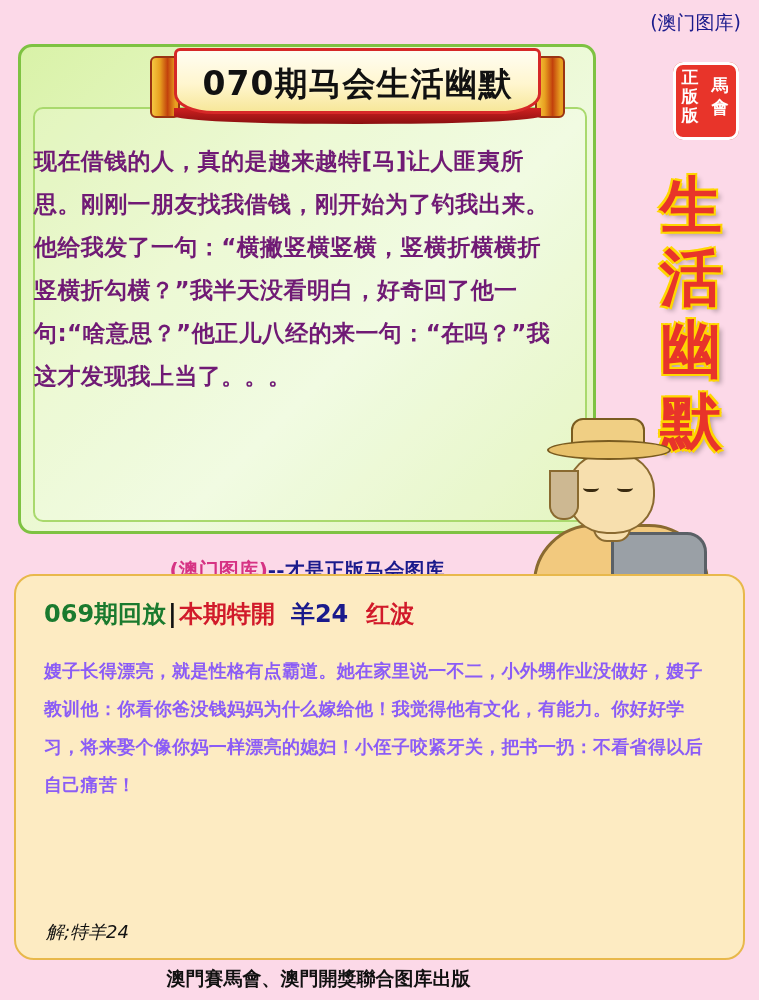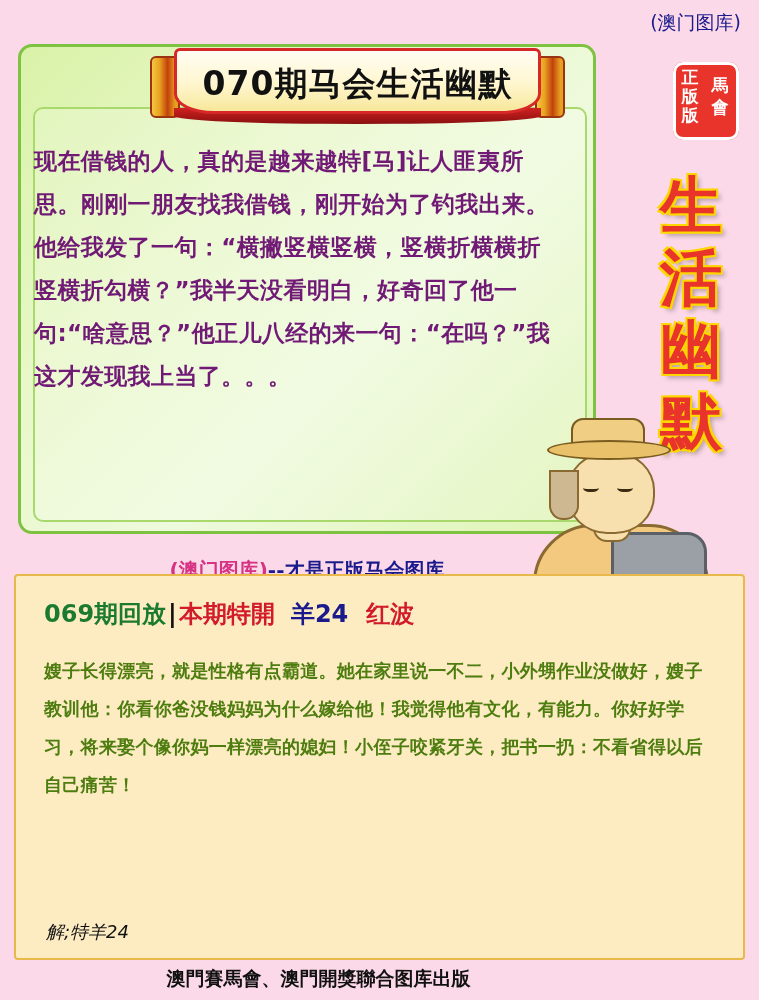--- a/index.html
+++ b/index.html
@@ -249,21 +249,21 @@
 
   
   .orange-panel {
     position: absolute;
     left: 14px;
     top: 574px;
     width: 731px;
     height: 386px;
     background: #fdebc2;
     border: 2px solid #e8b84b;
-    border-radius: 4px;
+    border-radius: 20px;
     box-sizing: border-box;
   }
   .replay-line {
     position: absolute;
     left: 28px;
     top: 22px;
     font-size: 24px;
     font-weight: bold;
     white-space: nowrap;
   }
@@ -274,21 +274,21 @@
   .replay-line .d { color: #d11a2a; margin-left: 18px; }
 
   .lower-text {
     position: absolute;
     left: 28px;
     top: 76px;
     width: 676px;
     font-size: 18px;
     line-height: 38px;
     font-weight: bold;
-    color: #4d7c0f;
+    color: #8b5cf6;
     letter-spacing: 0.3px;
   }
   .answer {
     position: absolute;
     left: 30px;
     bottom: 14px;
     font-size: 18px;
     color: #111;
     font-style: italic;
   }

